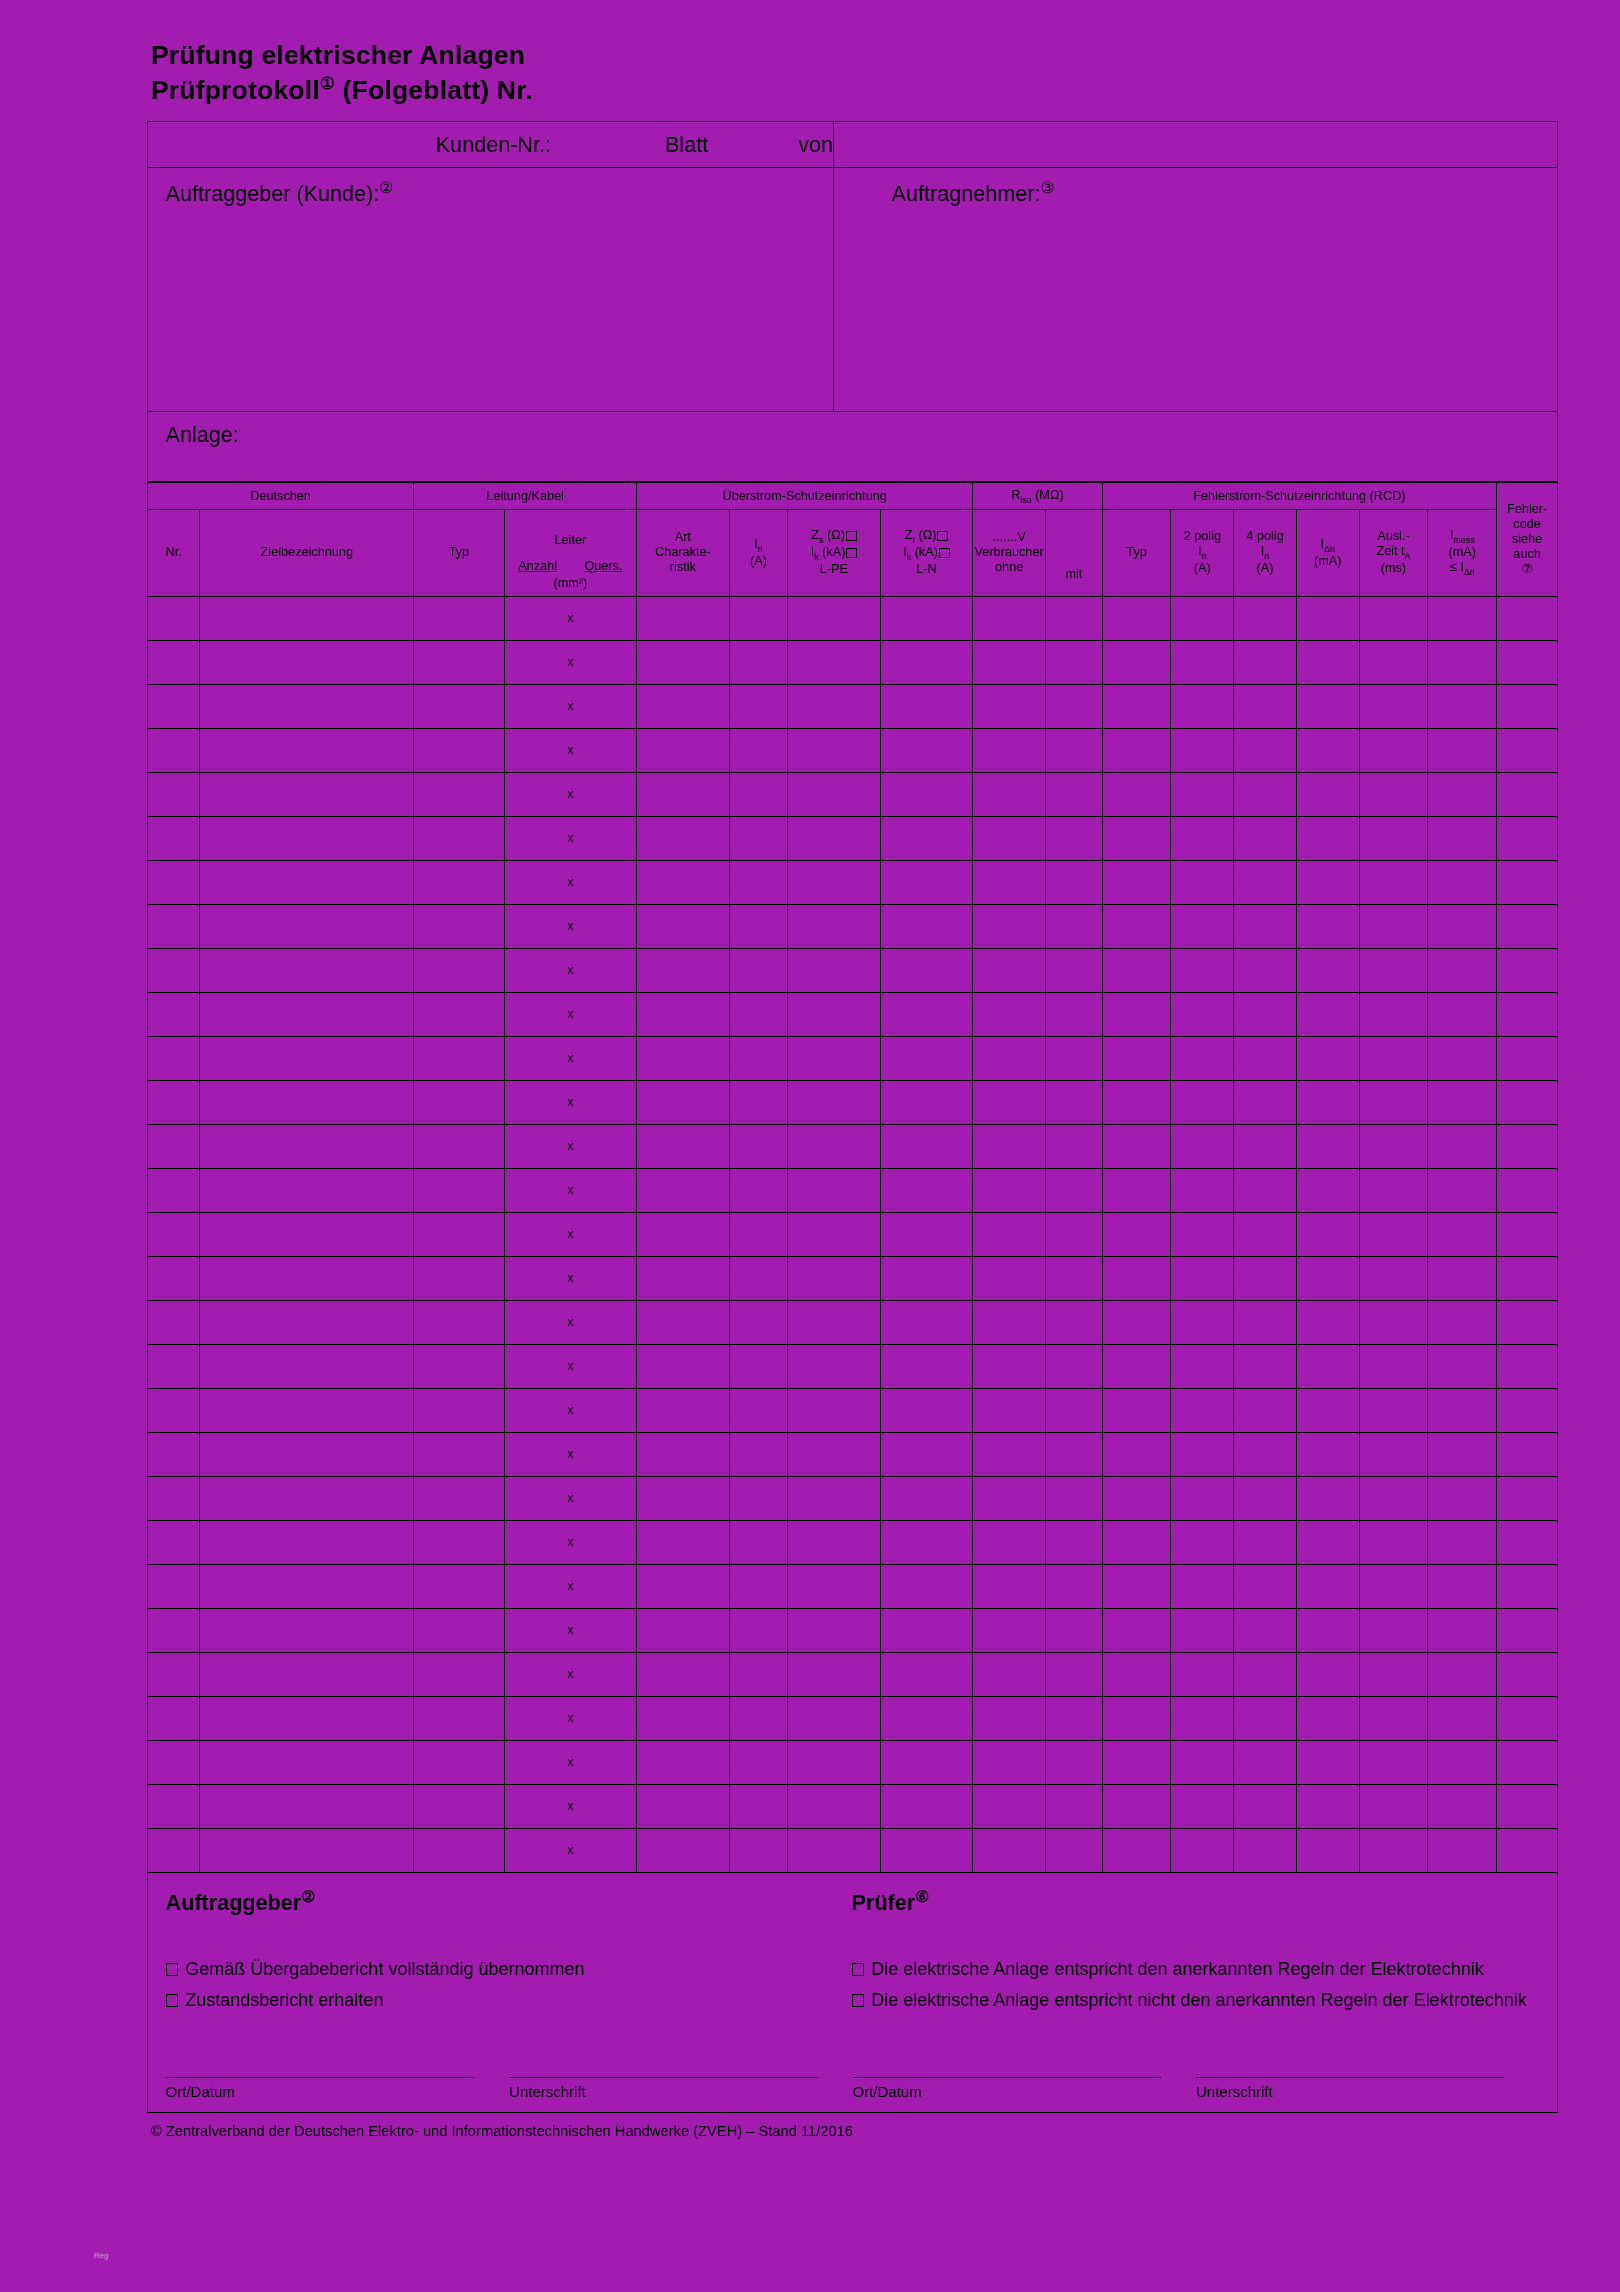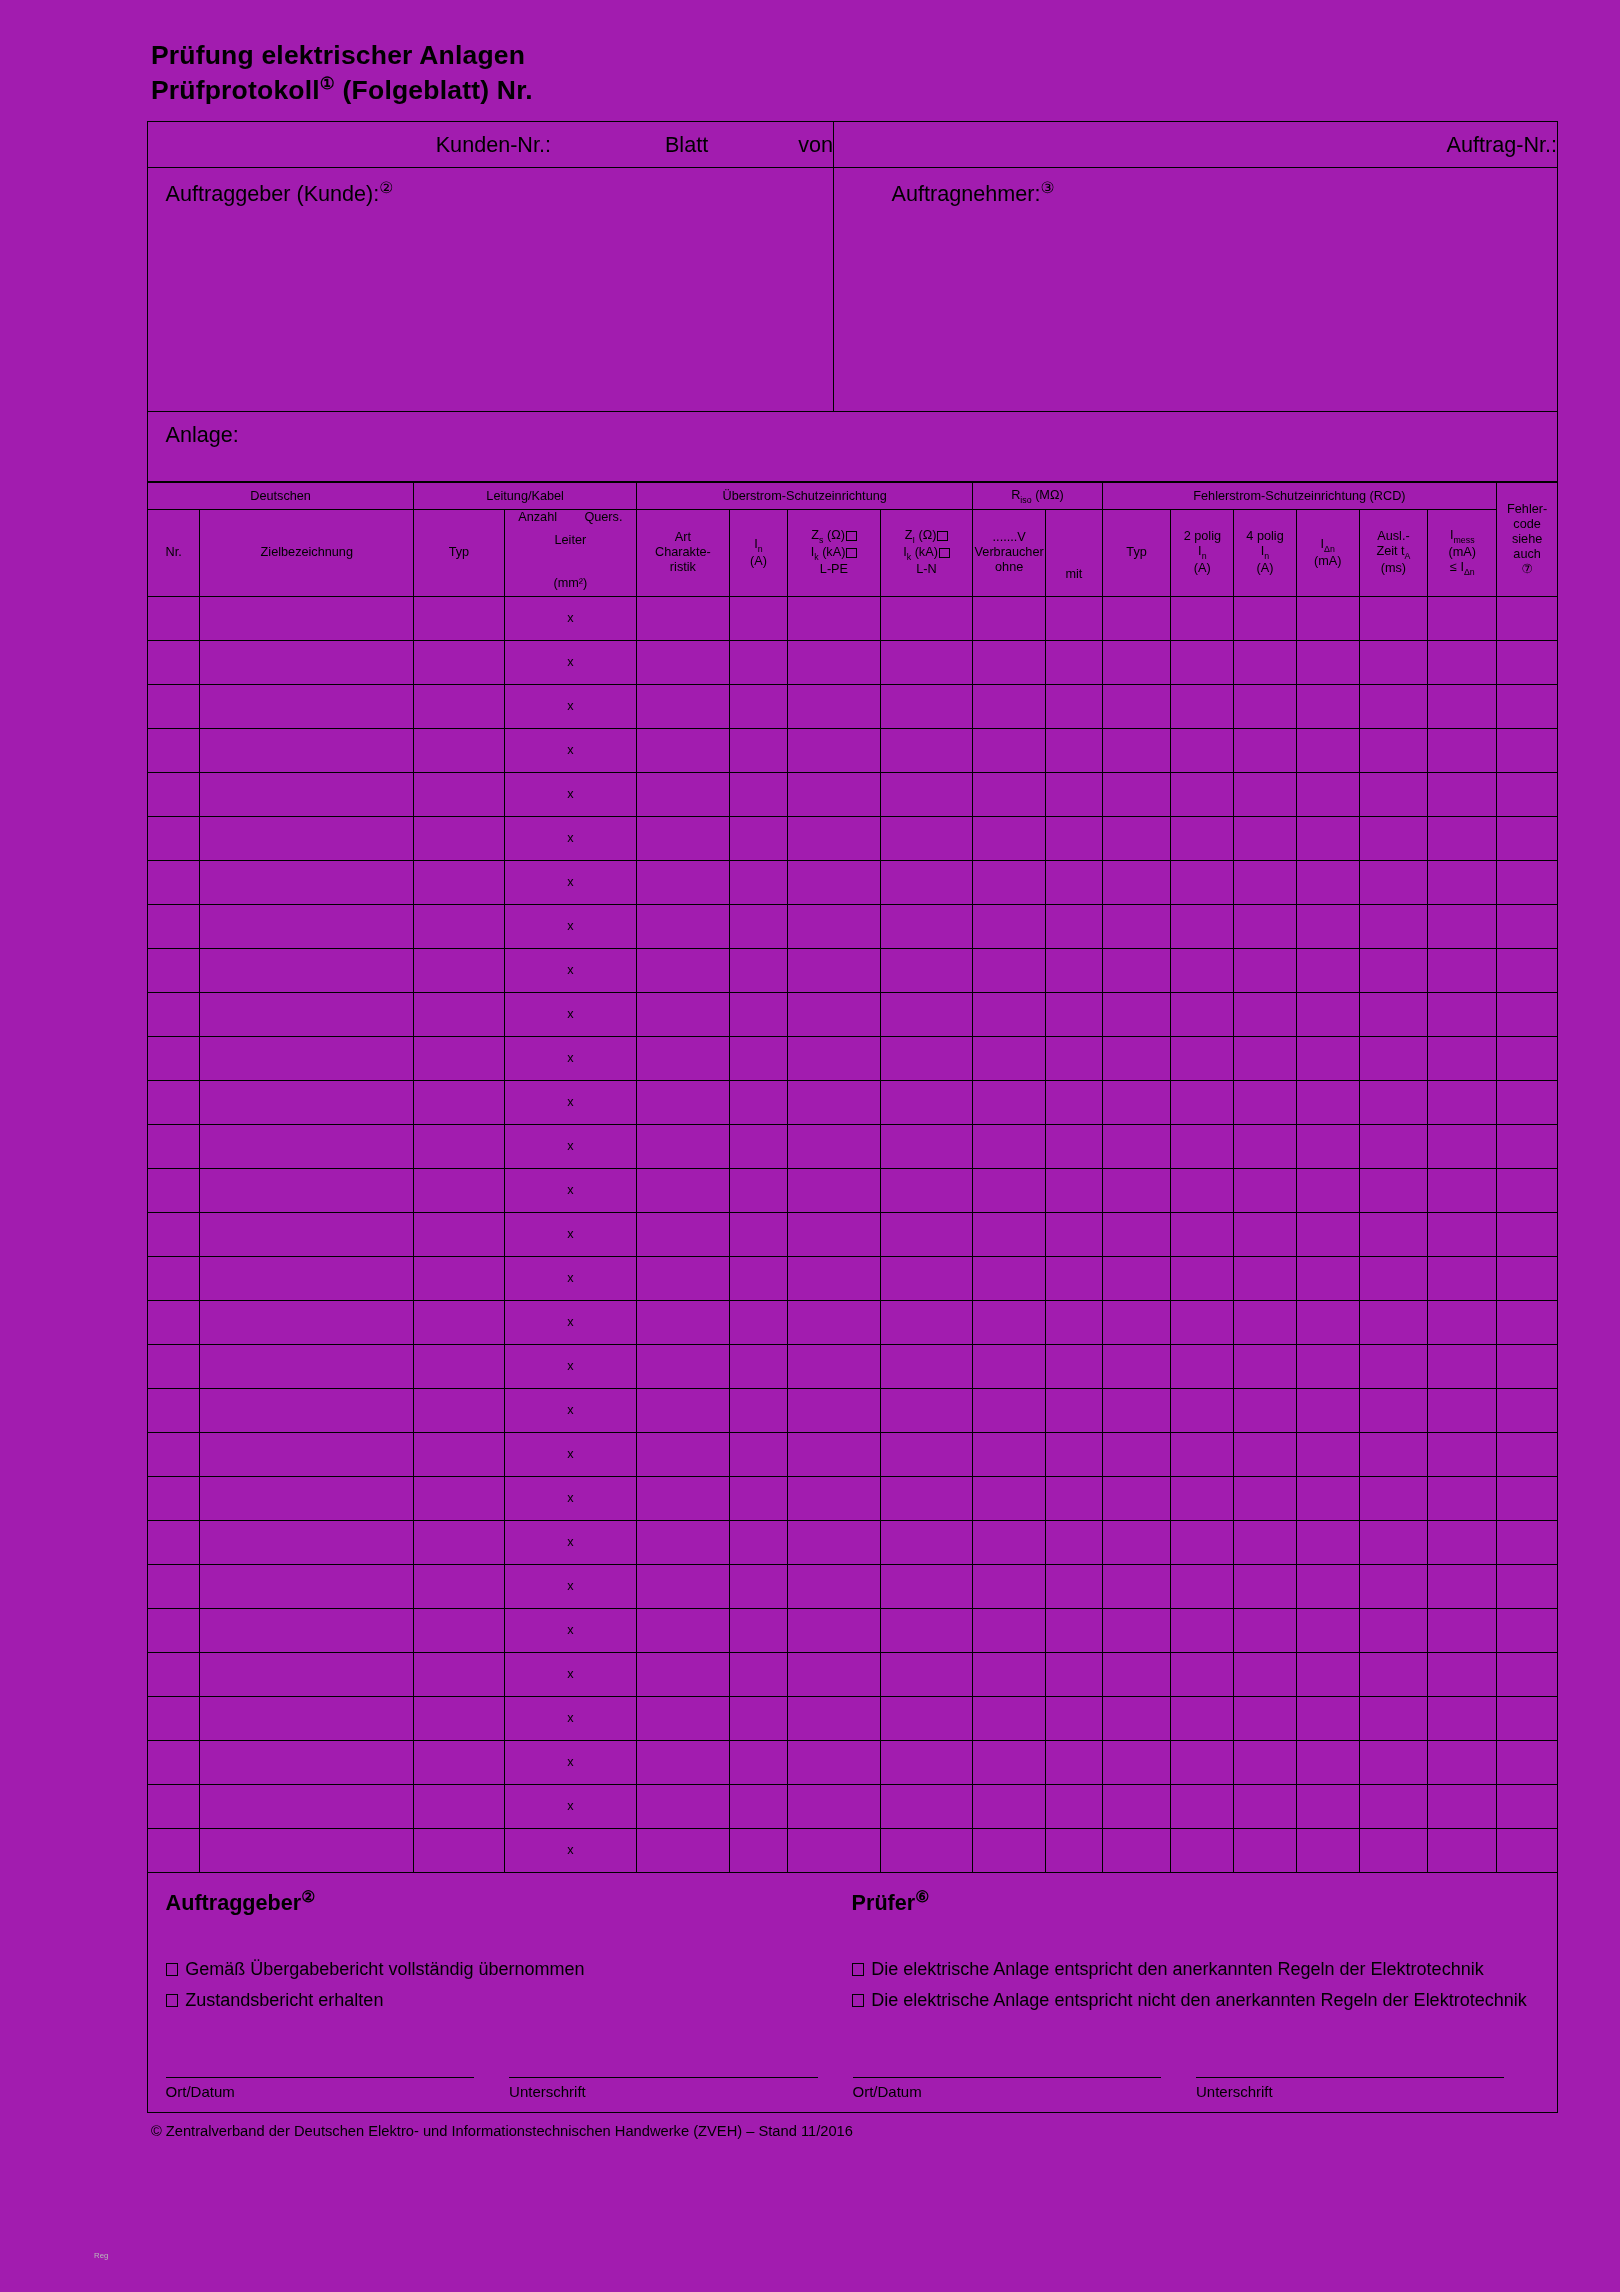--- a/index.html
+++ b/index.html
@@ -121,23 +121,25 @@
     width: 8.8px;
     height: 8.8px;
     border: 1px solid #000;
     vertical-align: middle;
     margin-left: 1px;
   }
   .leiter-split {
     display: flex;
     width: 100%;
     height: 100%;
+    align-items: flex-end;
     justify-content: space-around;
     box-sizing: border-box;
     padding-bottom: 21.6px;
+    text-decoration: underline;
   }
   .leiter-top {
     position: absolute;
     left: 0; right: 0;
     top: 23.5px;
     text-align: center;
   }
   .rel { position: relative; height: 100%; }
   .mm2 {
     position: absolute;
@@ -211,23 +213,20 @@
         <span>Prüfprotokoll</span><span class="circ">①</span>
         <span>(Folgeblatt) Nr.</span>
       </div>
     </div>
 
     <div class="hdr hdr-row1">
       <div class="hdr-cell left">
         <span class="seg">Kunden-Nr.:</span>
         <span class="seg seg-blatt">Blatt</span>
         <span class="seg seg-von">von</span>
-      </div>
-      <div class="hdr-cell right">
-        <span>Auftrag-Nr.:</span>
       </div>
     </div>
 
     <div class="hdr hdr-row2">
       <div class="hdr-cell left">
         <span>Auftraggeber (Kunde):</span><span class="sup">②</span>
       </div>
       <div class="hdr-cell right">
         <span>Auftragnehmer:</span><span class="sup">③</span>
       </div>

